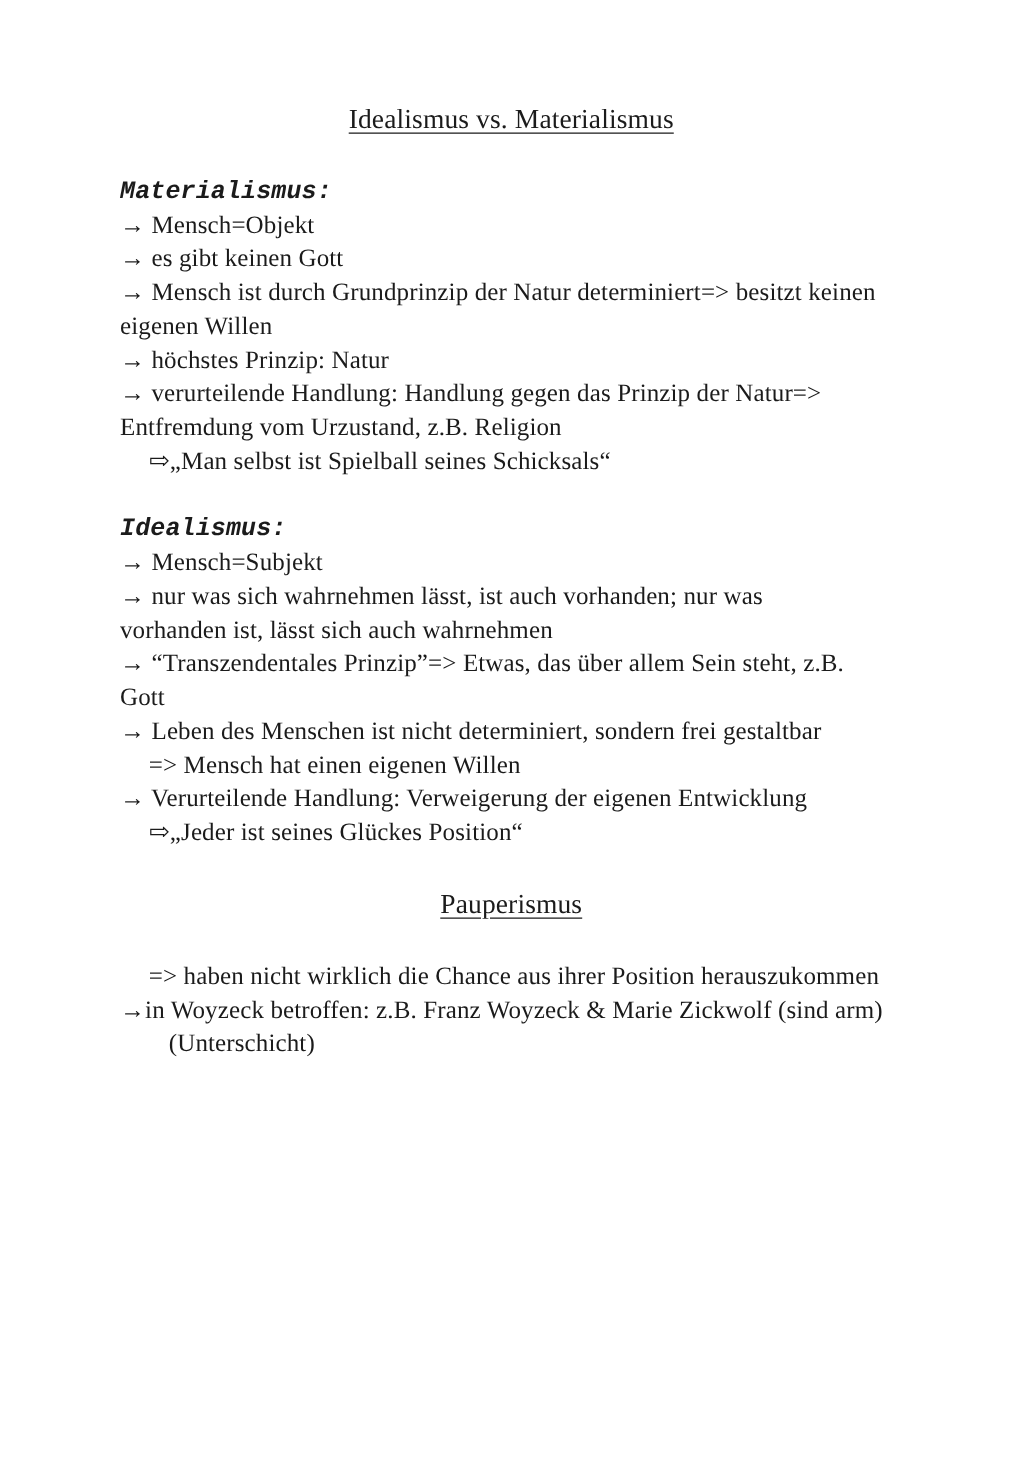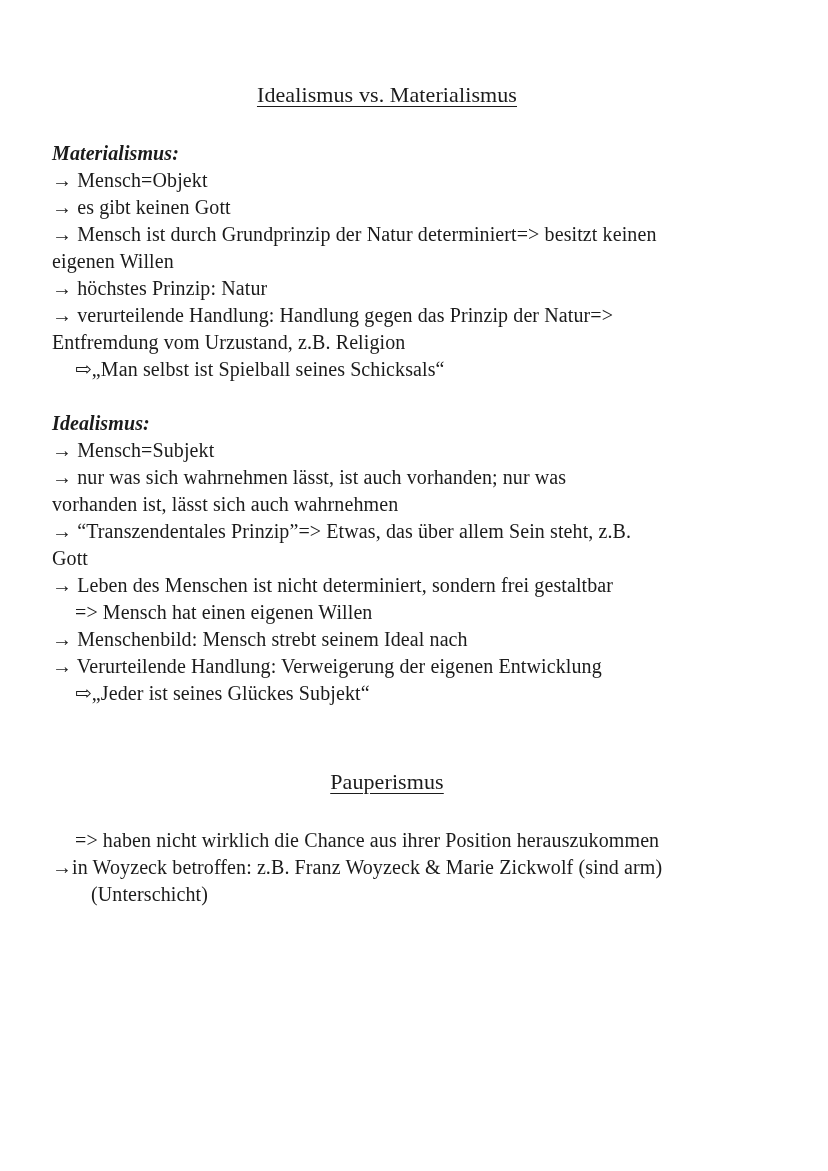--- a/index.html
+++ b/index.html
@@ -7,45 +7,46 @@
   body {
     width: 828px;
     min-height: 1171px;
     font-family: "Liberation Serif", "DejaVu Serif", serif;
     color: #1b1b1b;
     -webkit-font-smoothing: antialiased;
   }
   .page {
     width: 804px;
     min-height: 1171px;
-    padding: 80px 82px 60px 52px;
+    padding: 80px 82px 60px 96px;
   }
   .block {
     font-size: 20px;
     line-height: 27px;
     white-space: pre-wrap;
     letter-spacing: 0.1px;
   }
   .block-title {
     font-size: 22px;
     line-height: 30px;
     text-align: center;
     text-decoration: underline;
     text-underline-offset: 4px;
     text-decoration-thickness: 1px;
     margin-bottom: 30px;
     white-space: normal;
   }
   .block-title:not(:first-child) {
-    margin-top: 60px;
+    margin-top: 28px;
   }
   .block-heading {
     font-weight: bold;
     font-style: italic;
     margin-top: 27px;
+    font-family: Liberation Mono, monospace;
   }
   .indent-1 { padding-left: 23px; }
   .indent-2 { padding-left: 39px; }
 </style>
 </head>
 <body>
 
 <main class="page" style="background: rgb(255, 255, 255); color: rgb(27, 27, 27);">
     <p class="block block-title">Idealismus vs. Materialismus</p>
     <p class="block block-heading">Materialismus:</p>
@@ -58,20 +59,19 @@
 Entfremdung vom Urzustand, z.B. Religion</p>
     <p class="block block-item indent-1">⇨„Man selbst ist Spielball seines Schicksals“</p>
     <p class="block block-heading">Idealismus:</p>
     <p class="block block-item">→ Mensch=Subjekt</p>
     <p class="block block-item">→ nur was sich wahrnehmen lässt, ist auch vorhanden; nur was
 vorhanden ist, lässt sich auch wahrnehmen</p>
     <p class="block block-item">→ “Transzendentales Prinzip”=&gt; Etwas, das über allem Sein steht, z.B.
 Gott</p>
     <p class="block block-item">→ Leben des Menschen ist nicht determiniert, sondern frei gestaltbar</p>
     <p class="block block-item indent-1">=&gt; Mensch hat einen eigenen Willen</p>
-    <p class="block block-item">→ Menschenbild: Mensch strebt seinem Ideal nach</p>
     <p class="block block-item">→ Verurteilende Handlung: Verweigerung der eigenen Entwicklung</p>
-    <p class="block block-item indent-1">⇨„Jeder ist seines Glückes Subjekt“</p>
+    <p class="block block-item indent-1">⇨„Jeder ist seines Glückes Position“</p>
     <p class="block block-title">Pauperismus</p>
     <p class="block block-item indent-1">=&gt; haben nicht wirklich die Chance aus ihrer Position herauszukommen</p>
     <p class="block block-item">→in Woyzeck betroffen: z.B. Franz Woyzeck &amp; Marie Zickwolf (sind arm)</p>
     <p class="block block-item indent-2">(Unterschicht)</p>
   </main>
 
 </body></html>

